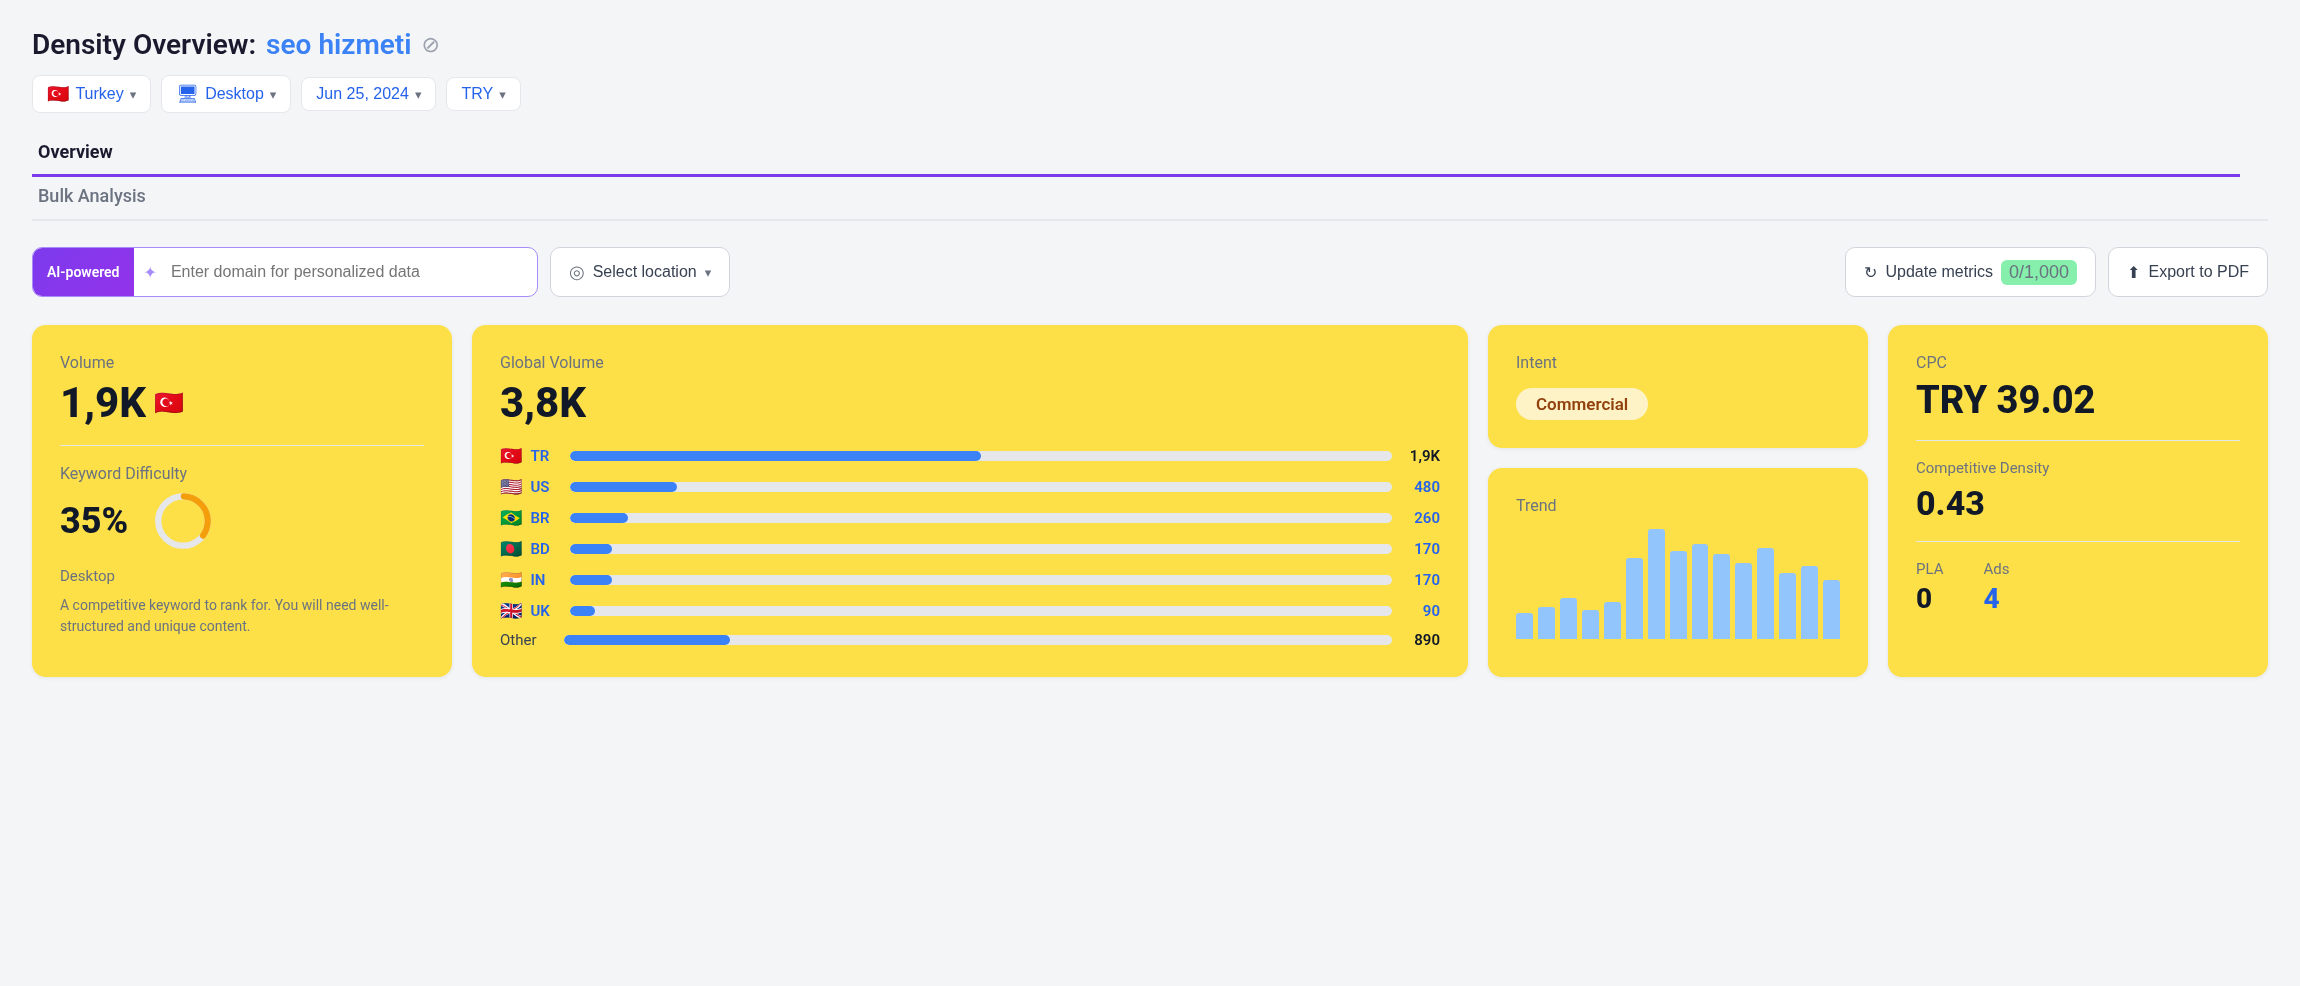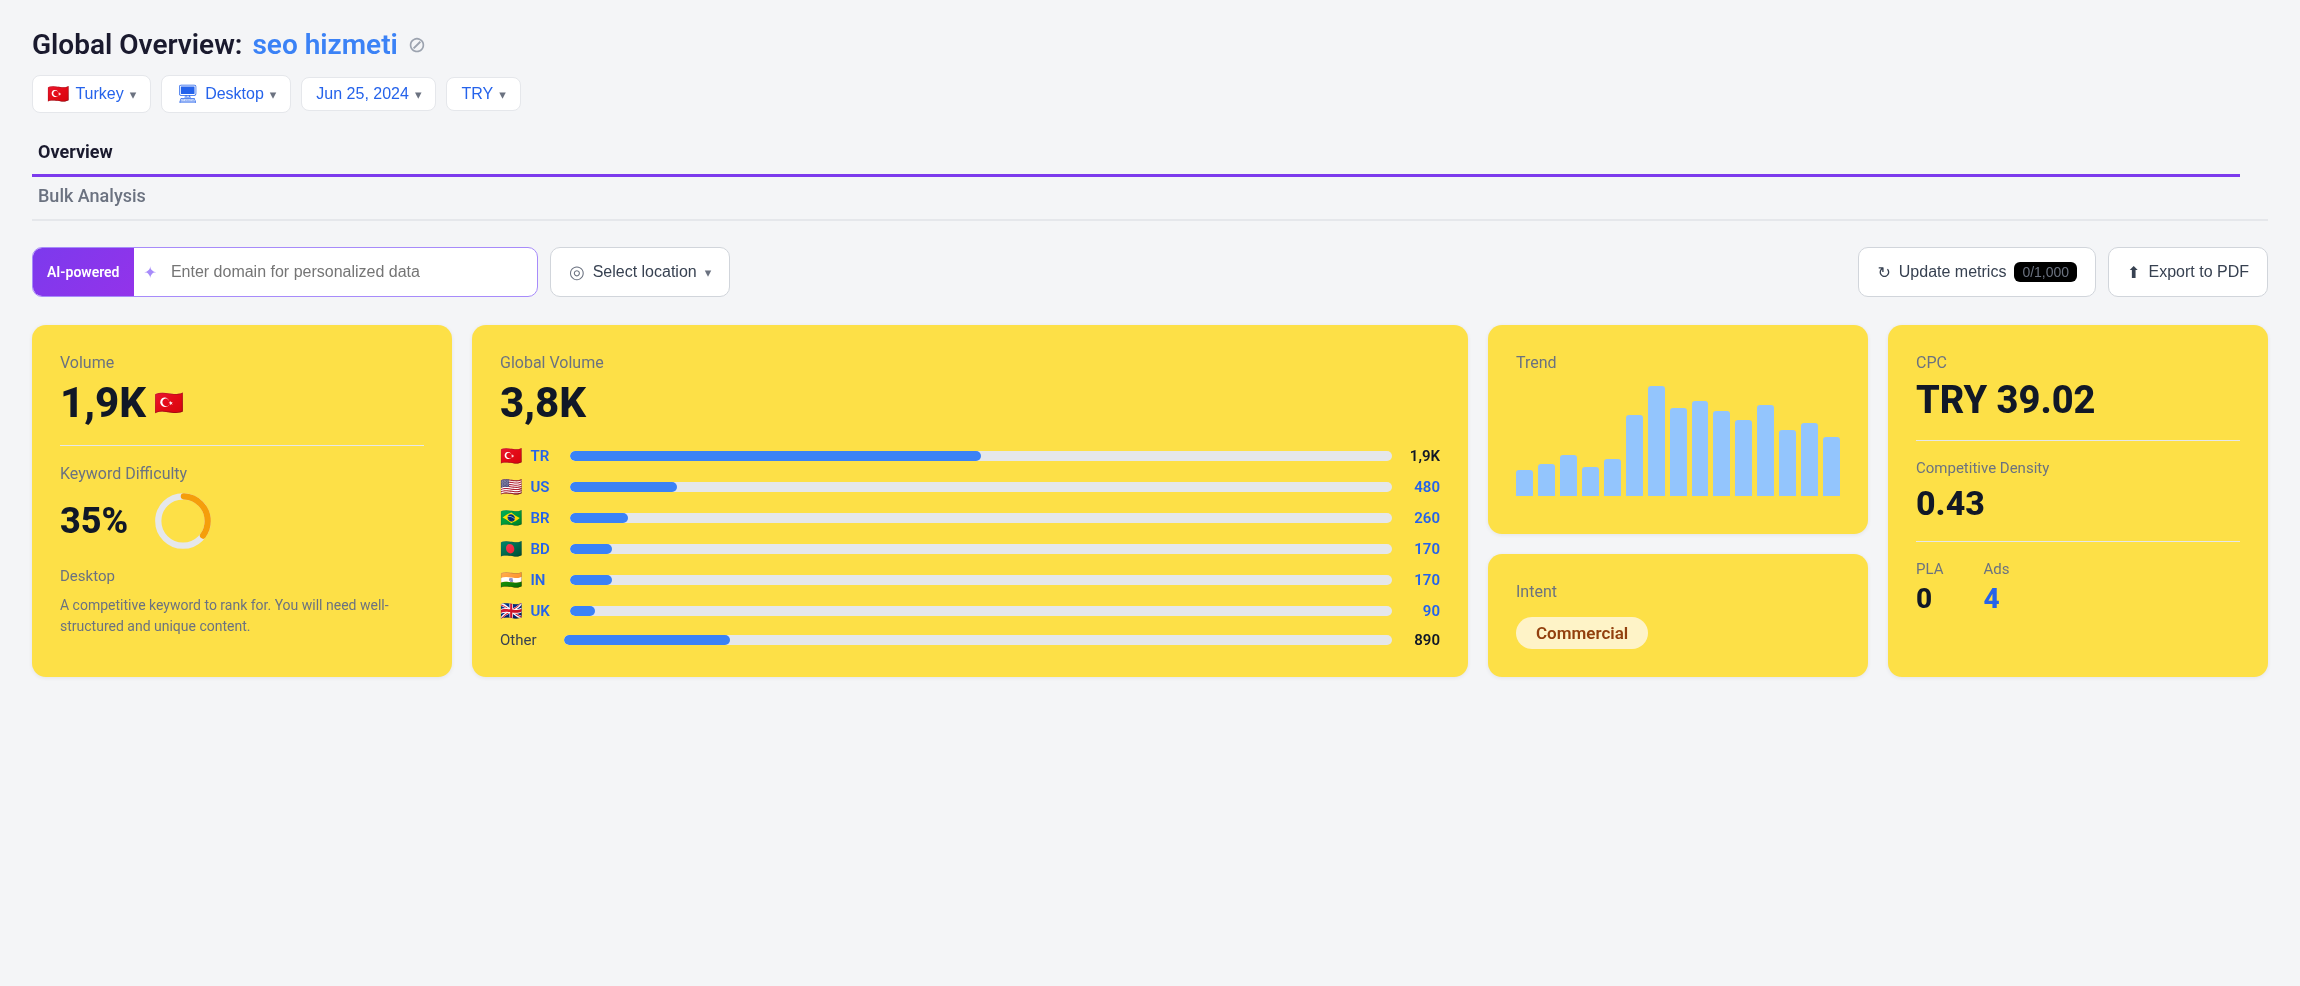--- a/index.html
+++ b/index.html
@@ -150,24 +150,24 @@
       border: 1.5px solid #d1d5db;
       border-radius: 10px;
       background: white;
       padding: 0 18px;
       height: 50px;
       font-size: 16px;
       color: #374151;
       cursor: pointer;
     }
     .metrics-count {
-      background: #000000;
+      background: #86efac;
       border-radius: 6px;
       padding: 2px 8px;
-      font-size: 14px;
+      font-size: 18px;
       color: #6b7280;
     }
 
     .export-btn {
       display: flex;
       align-items: center;
       gap: 8px;
       border: 1.5px solid #d1d5db;
       border-radius: 10px;
       background: white;
@@ -376,21 +376,21 @@
     .intent-trend-col {
       display: flex;
       flex-direction: column;
       gap: 20px;
     }
   </style>
 </head>
 <body>
 
 <div class="page-header">
-  <span class="page-title-static">Global Overview:</span>
+  <span class="page-title-static">Density Overview:</span>
   <span class="page-title-keyword">seo hizmeti</span>
   <span class="verified-icon">⊘</span>
 </div>
 
 <div class="filter-bar">
   <button class="filter-btn">
     <span class="flag">🇹🇷</span>
     <span>Turkey</span>
     <span class="chevron">▾</span>
   </button>
@@ -518,20 +518,25 @@
     <div class="other-row">
       <span class="other-label">Other</span>
       <div class="bar-bg">
         <div class="bar-fill" style="width:20%"></div>
       </div>
       <span class="country-val dark">890</span>
     </div>
   </div>
 
   <div class="intent-trend-col">
+
+    <div class="card">
+      <div class="card-label">Intent</div>
+      <div class="intent-badge">Commercial</div>
+    </div>
 
     <div class="card" style="flex:1">
       <div class="trend-label">Trend</div>
       <div class="trend-chart" id="trend-chart">
           <div class="trend-bar" style="height: 24%;"></div>
           <div class="trend-bar" style="height: 29.3333%;"></div>
           <div class="trend-bar" style="height: 37.3333%;"></div>
           <div class="trend-bar" style="height: 26.6667%;"></div>
           <div class="trend-bar" style="height: 33.3333%;"></div>
           <div class="trend-bar" style="height: 73.3333%;"></div>
@@ -539,25 +544,20 @@
           <div class="trend-bar" style="height: 80%;"></div>
           <div class="trend-bar" style="height: 86.6667%;"></div>
           <div class="trend-bar" style="height: 77.3333%;"></div>
           <div class="trend-bar" style="height: 69.3333%;"></div>
           <div class="trend-bar" style="height: 82.6667%;"></div>
           <div class="trend-bar" style="height: 60%;"></div>
           <div class="trend-bar" style="height: 66.6667%;"></div>
           <div class="trend-bar" style="height: 53.3333%;"></div>
         </div>
     </div>
-
-    <div class="card">
-      <div class="card-label">Intent</div>
-      <div class="intent-badge">Commercial</div>
-    </div>
   </div>
 
   <div class="card">
     <div class="cpc-label">CPC</div>
     <div class="cpc-value">TRY 39.02</div>
     <hr class="divider">
     <div class="comp-density-label">Competitive Density</div>
     <div class="comp-density-value">0.43</div>
     <hr class="divider">
     <div class="pla-ads-row">

